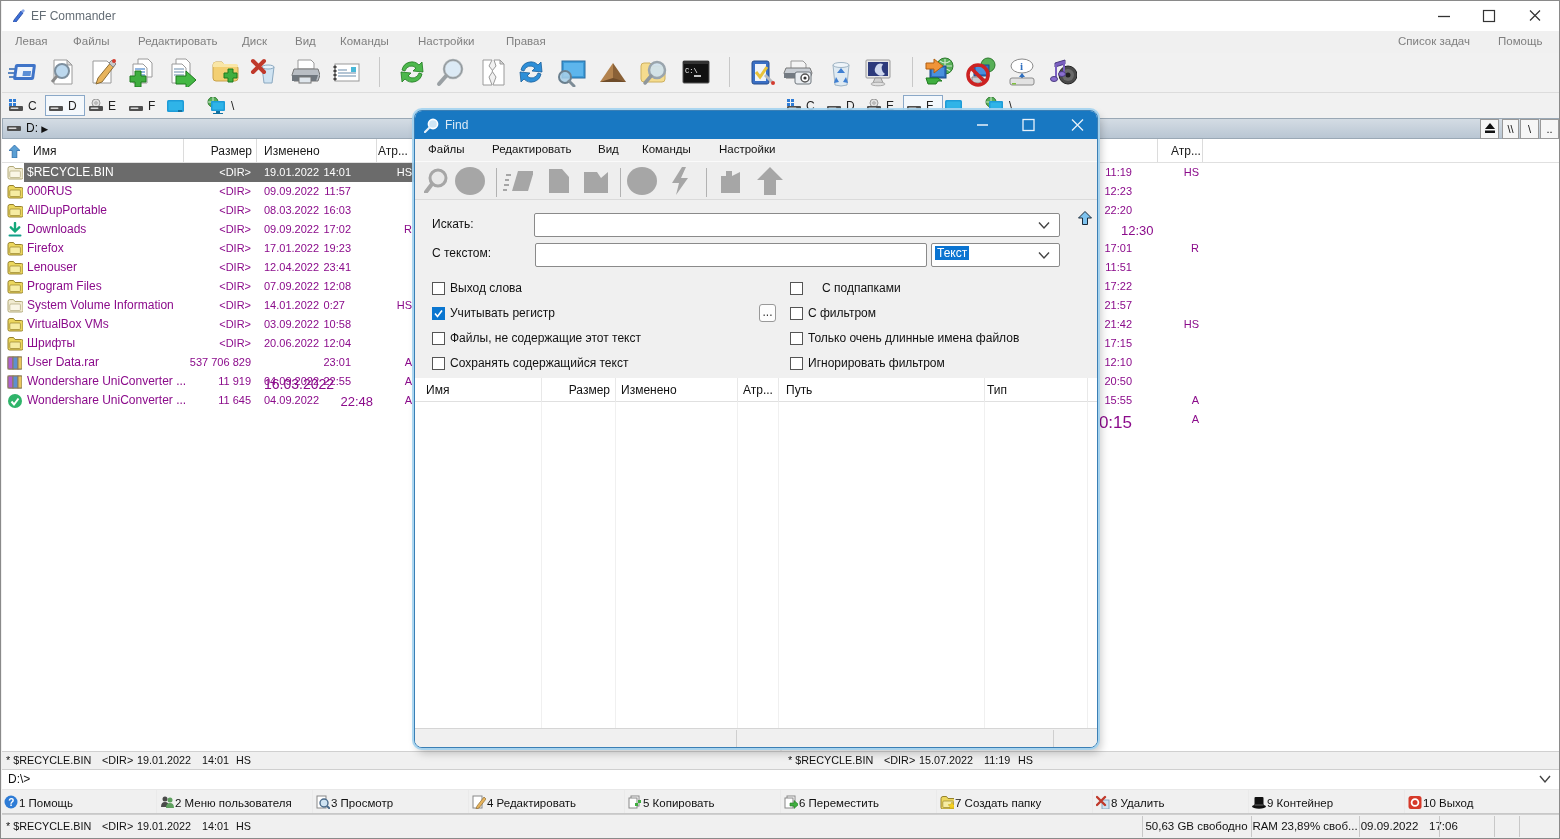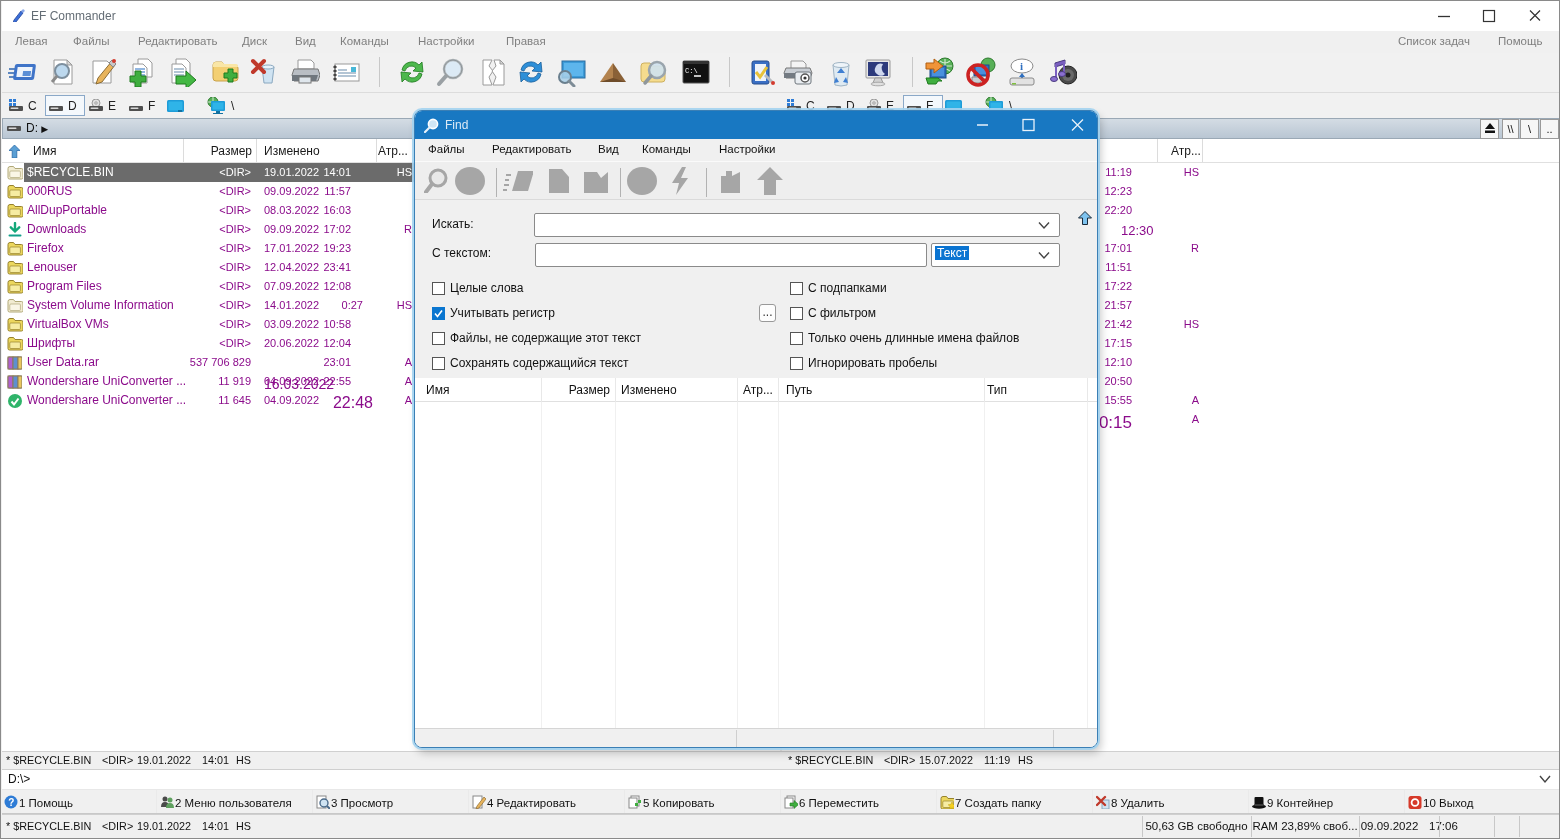--- a/index.html
+++ b/index.html
@@ -368,21 +368,21 @@
 <div class="a" style="left:150px;top:279px;width:100px;text-align:right;color:#8b0b8b;font-size:11px">&lt;DIR&gt;</div>
 <div class="a" style="left:263px;top:279px;color:#8b0b8b;font-size:11px">07.09.2022</div>
 <div class="a" style="left:300px;top:279px;width:50px;text-align:right;color:#8b0b8b;font-size:11px">12:08</div>
 <svg style="position:absolute;left:6px;top:297px" width="16" height="15" viewBox="0 0 16 15">
       <path d="M1 3.5 q0 -2 2 -2 h3.5 l1.5 2 h6.5 q1.5 0 1.5 1.5 v7.5 q0 1.5 -1.5 1.5 h-12 q-1.5 0 -1.5 -1.5 z" fill="#f2ecd2" stroke="#b0a878" stroke-width="1"></path>
       <rect x="2.8" y="6" width="10.6" height="6.5" rx="1" fill="#faf6e6" stroke="#b0a878" stroke-width="0.7"></rect>
     </svg>
 <div class="a" style="left:26px;top:297px;color:#8b0b8b">System Volume Information</div>
 <div class="a" style="left:150px;top:298px;width:100px;text-align:right;color:#8b0b8b;font-size:11px">&lt;DIR&gt;</div>
 <div class="a" style="left:263px;top:298px;color:#8b0b8b;font-size:11px">14.01.2022</div>
-<div class="a" style="left:312px;top:298px;width:50px;text-align:right;color:#8b0b8b;font-size:11px">0:27</div>
+<div class="a" style="left:294px;top:298px;width:50px;text-align:right;color:#8b0b8b;font-size:11px">0:27</div>
 <div class="a" style="left:370px;top:298px;width:41px;text-align:right;color:#8b0b8b;overflow:hidden;font-size:11px">HS</div>
 <svg style="position:absolute;left:6px;top:316px" width="16" height="15" viewBox="0 0 16 15">
       <path d="M1 3.5 q0 -2 2 -2 h3.5 l1.5 2 h6.5 q1.5 0 1.5 1.5 v7.5 q0 1.5 -1.5 1.5 h-12 q-1.5 0 -1.5 -1.5 z" fill="#ecd75e" stroke="#96822e" stroke-width="1"></path>
       <rect x="2.8" y="6" width="10.6" height="6.5" rx="1" fill="#f6eca2" stroke="#96822e" stroke-width="0.7"></rect>
     </svg>
 <div class="a" style="left:26px;top:316px;color:#8b0b8b">VirtualBox VMs</div>
 <div class="a" style="left:150px;top:317px;width:100px;text-align:right;color:#8b0b8b;font-size:11px">&lt;DIR&gt;</div>
 <div class="a" style="left:263px;top:317px;color:#8b0b8b;font-size:11px">03.09.2022</div>
 <div class="a" style="left:300px;top:317px;width:50px;text-align:right;color:#8b0b8b;font-size:11px">10:58</div>
 <svg style="position:absolute;left:6px;top:335px" width="16" height="15" viewBox="0 0 16 15">
@@ -415,21 +415,21 @@
 <div class="a" style="left:263px;top:374px;color:#8b0b8b;font-size:11px">04.09.2022</div>
 <div class="a" style="left:300px;top:374px;width:50px;text-align:right;color:#8b0b8b;font-size:11px">22:55</div>
 <div class="a" style="left:370px;top:374px;width:41px;text-align:right;color:#8b0b8b;overflow:hidden;font-size:11px">A</div>
 <svg style="position:absolute;left:6px;top:392px" width="15" height="16" viewBox="0 0 15 16">
       <circle cx="8" cy="8" r="7" fill="#2fb46a"></circle>
       <path d="M4.5 8.5 l2.5 3 4.5 -6" stroke="#fff" stroke-width="2" fill="none"></path>
     </svg>
 <div class="a" style="left:26px;top:392px;color:#8b0b8b">Wondershare UniConverter ...</div>
 <div class="a" style="left:150px;top:393px;width:100px;text-align:right;color:#8b0b8b;font-size:11px">11 645</div>
 <div class="a" style="left:263px;top:393px;color:#8b0b8b;font-size:11px">04.09.2022</div>
-<div class="a" style="left:300px;top:393px;width:72px;text-align:right;color:#8b0b8b;font-size:16px">22:48</div>
+<div class="a" style="left:300px;top:393px;width:72px;text-align:right;color:#8b0b8b;font-size:13px">22:48</div>
 <div class="a" style="left:370px;top:393px;width:41px;text-align:right;color:#8b0b8b;overflow:hidden;font-size:11px">A</div>
 <div class="a" style="left:781px;top:138px;width:777px;height:24px;background:#fff;border-bottom:1px solid #e0e0e0"></div>
 <div class="a" style="left:781px;top:162px;width:777px;height:588px;background:#fff"></div>
 <div class="a" style="left:1156px;top:138px;width:1px;height:23px;background:#dcdcdc"></div>
 <div class="a" style="left:1201px;top:138px;width:1px;height:23px;background:#dcdcdc"></div>
 <div class="a" style="left:1170px;top:143px;color:#1a1a1a">Атр...</div>
 <div class="a" style="left:1092px;top:165px;width:39px;text-align:right;color:#8b0b8b;font-size:11px">11:19</div>
 <div class="a" style="left:1160px;top:165px;width:38px;text-align:right;color:#8b0b8b;font-size:11px">HS</div>
 <div class="a" style="left:1092px;top:184px;width:39px;text-align:right;color:#8b0b8b;font-size:11px">12:23</div>
 <div class="a" style="left:1092px;top:203px;width:39px;text-align:right;color:#8b0b8b;font-size:11px">22:20</div>
@@ -609,38 +609,38 @@
         <path d="M7 0.5 L13.5 7 H9.5 V13.5 H4.5 V7 H0.5 z" fill="#7ec3ef" stroke="#1a2a3a" stroke-width="1"></path>
       </svg>
 <div class="a" style="left:17px;top:135px;color:#111">С текстом:</div>
 <div class="a" style="left:120px;top:132px;width:392px;height:24px;background:#fff;border:1px solid #8a8a8a;border-radius:2px"></div>
 <div class="a" style="left:516px;top:132px;width:129px;height:24px;background:#fff;border:1px solid #8a8a8a;border-radius:2px"></div>
 <div class="a" style="left:520px;top:135px;background:#0b74d1;color:#fff;padding:0 2px">Текст</div>
 <svg style="position:absolute;left:622px;top:140px" width="14" height="9" viewBox="0 0 14 9">
         <path d="M2 1.5 L7 7 L12 1.5" stroke="#444" stroke-width="1.4" fill="none"></path>
       </svg>
 <div class="a" style="left:17px;top:171px;width:13px;height:13px;background:#fff;border:1px solid #555"></div>
-      <div class="a" style="left:35px;top:170px;color:#111">Целые слова</div>
+      <div class="a" style="left:35px;top:170px;color:#111">Выход слова</div>
 <div class="a" style="left:17px;top:196px;width:13px;height:13px;background:#0a76d0;border:1px solid #0a76d0"></div>
       <svg class="a" style="left:18px;top:197px" width="11" height="11" viewBox="0 0 11 11">
         <path d="M2 5.5 l2.5 3 4.5 -6" stroke="#fff" stroke-width="1.6" fill="none"></path>
       </svg>
       <div class="a" style="left:35px;top:195px;color:#111">Учитывать регистр</div>
 <div class="a" style="left:17px;top:221px;width:13px;height:13px;background:#fff;border:1px solid #555"></div>
       <div class="a" style="left:35px;top:220px;color:#111">Файлы, не содержащие этот текст</div>
 <div class="a" style="left:17px;top:246px;width:13px;height:13px;background:#fff;border:1px solid #555"></div>
       <div class="a" style="left:35px;top:245px;color:#111">Сохранять содержащийся текст</div>
 <div class="a" style="left:375px;top:171px;width:13px;height:13px;background:#fff;border:1px solid #555"></div>
-      <div class="a" style="left:393px;top:170px;color:#111">С подпапками</div>
+      <div class="a" style="left:407px;top:170px;color:#111">С подпапками</div>
 <div class="a" style="left:375px;top:196px;width:13px;height:13px;background:#fff;border:1px solid #555"></div>
       <div class="a" style="left:393px;top:195px;color:#111">С фильтром</div>
 <div class="a" style="left:375px;top:221px;width:13px;height:13px;background:#fff;border:1px solid #555"></div>
       <div class="a" style="left:393px;top:220px;color:#111">Только очень длинные имена файлов</div>
 <div class="a" style="left:375px;top:246px;width:13px;height:13px;background:#fff;border:1px solid #555"></div>
-      <div class="a" style="left:393px;top:245px;color:#111">Игнорировать пробелы</div>
+      <div class="a" style="left:393px;top:245px;color:#111">Игнорировать фильтром</div>
 <div class="a" style="left:344px;top:193px;width:17px;height:18px;background:#fdfdfd;border:1px solid #999;border-radius:3px;text-align:center;line-height:14px;color:#333">...</div>
 <div class="a" style="left:0;top:267px;width:684px;height:24px;background:#fff;border-bottom:1px solid #e0e0e0"></div>
 <div class="a" style="left:11px;top:272px;color:#111">Имя</div>
 <div class="a" style="left:120px;top:272px;width:75px;text-align:right;color:#111">Размер</div>
 <div class="a" style="left:206px;top:272px;color:#111">Изменено</div>
 <div class="a" style="left:328px;top:272px;color:#111">Атр...</div>
 <div class="a" style="left:371px;top:272px;color:#111">Путь</div>
 <div class="a" style="left:572px;top:272px;color:#111">Тип</div>
 <div class="vline" style="left:126px;top:267px;height:350px;background:#e8e8e8"></div>
 <div class="vline" style="left:200px;top:267px;height:350px;background:#e8e8e8"></div>

